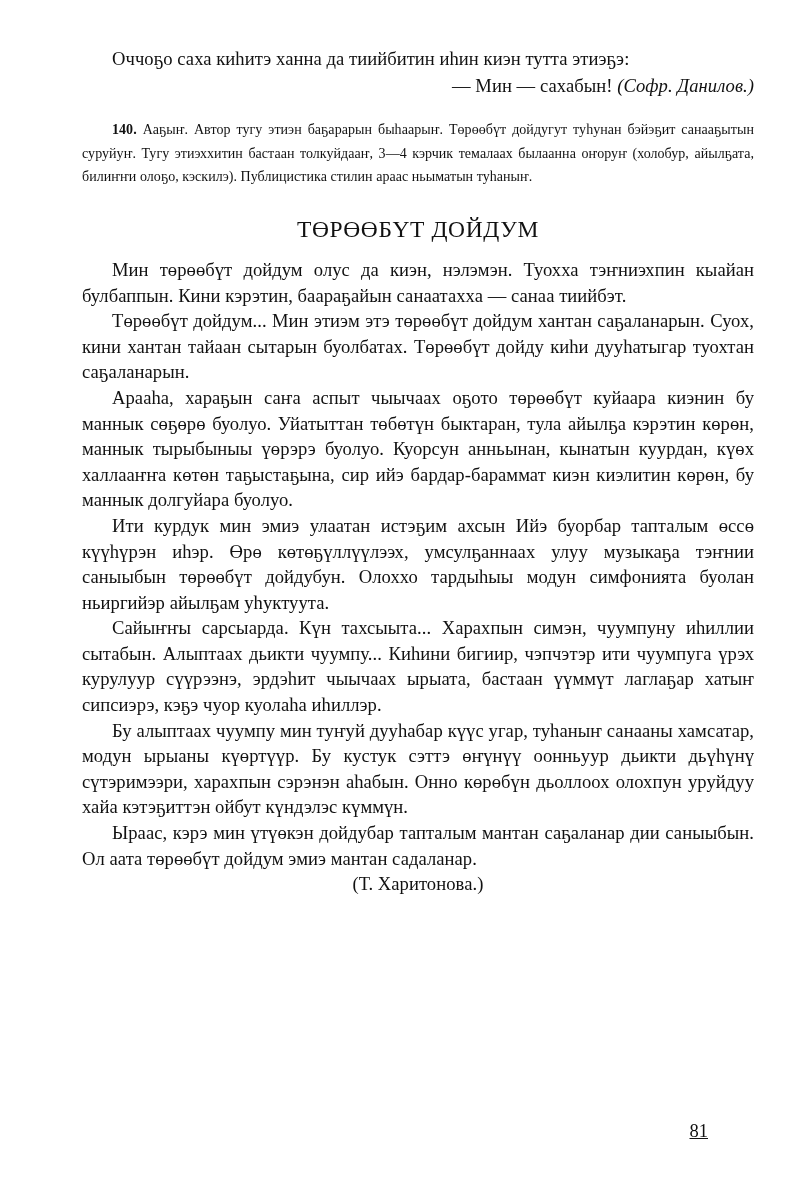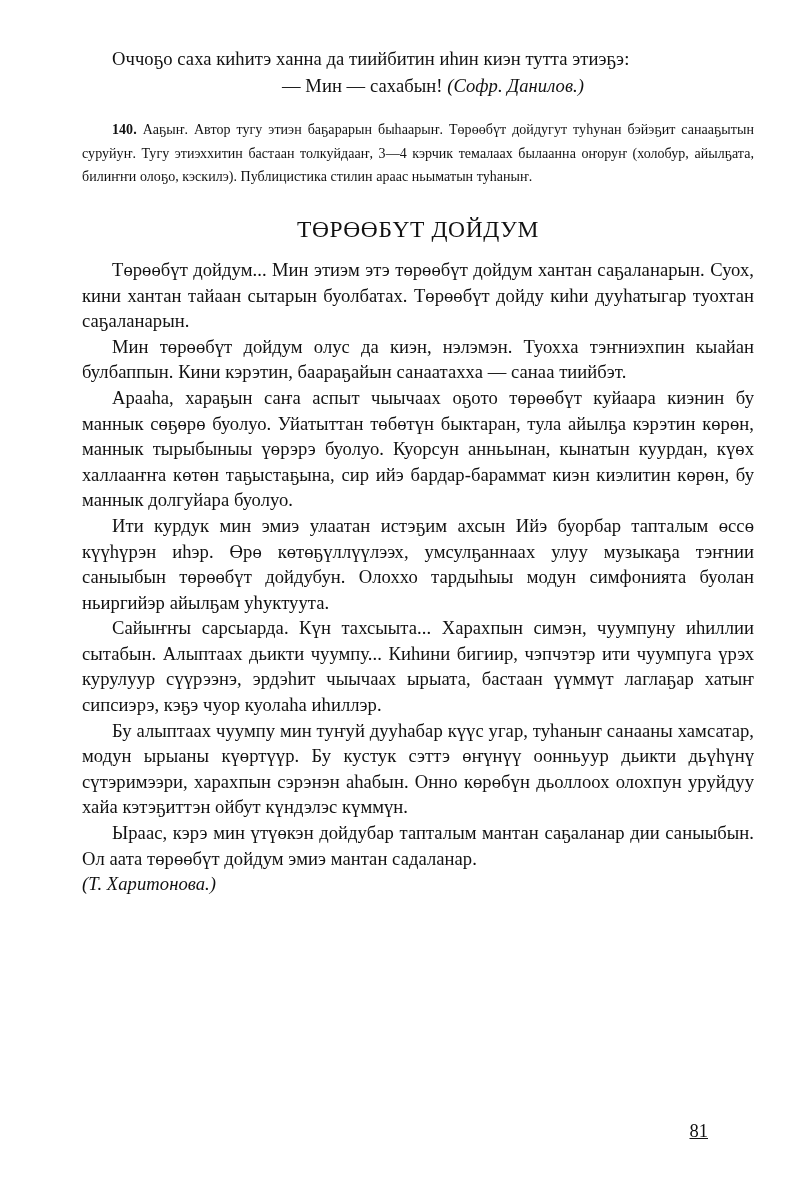--- a/index.html
+++ b/index.html
@@ -35,21 +35,21 @@
     text-justify: inter-word;
     hyphens: none;
     letter-spacing: 0.05px;
   }
   .indent {
     text-indent: 30px;
   }
   .dialogue {
     text-indent: 30px;
     margin-top: 1px;
-    text-align: center;
+    text-align: right;
   }
   .dialogue i {
     font-style: italic;
   }
   .exercise {
     margin-top: 20px;
     text-indent: 30px;
     font-size: 14px;
     line-height: 23.6px;
     text-align: justify;
@@ -63,22 +63,21 @@
     text-align: center;
     margin: 27px 0 14px 0;
     letter-spacing: 0.6px;
     font-family: "Liberation Serif", "DejaVu Serif", serif;
   }
   .body-para {
     margin-top: 0;
   }
   .author {
     text-indent: 0;
-    font-style: italic;
-    text-align: left;
+    text-align: center;
     margin-top: 0;
   }
   .pagenum {
     position: absolute;
     right: 48px;
     bottom: 36px;
     font-size: 18.5px;
     line-height: 20px;
     text-decoration: underline;
   }
@@ -96,22 +95,22 @@
       <i>(Софр. Данилов.)</i>
     </p>
 
     <p class="exercise">
       <span class="num">140.</span>
       <span>Ааҕыҥ. Автор тугу этиэн баҕарарын быһаарыҥ. Төрөөбүт дойдугут туһунан бэйэҕит санааҕытын суруйуҥ. Тугу этиэххитин бастаан толкуйдааҥ, 3—4 кэрчик темалаах былаанна оҥоруҥ (холобур, айылҕата, билиҥҥи олоҕо, кэскилэ). Публицистика стилин араас ньыматын туһаныҥ.</span>
     </p>
 
     <h1 class="title">ТӨРӨӨБҮТ ДОЙДУМ</h1>
 
+    <p class="indent body-para">Мин төрөөбүт дойдум олус да киэн, нэлэмэн. Туохха тэҥниэхпин кыайан булбаппын. Кини кэрэтин, баараҕайын санаатахха — санаа тиийбэт.</p>
     <p class="indent body-para">Төрөөбүт дойдум... Мин этиэм этэ төрөөбүт дойдум хантан саҕаланарын. Суох, кини хантан тайаан сытарын буолбатах. Төрөөбүт дойду киһи дууһатыгар туохтан саҕаланарын.</p>
-    <p class="indent body-para">Мин төрөөбүт дойдум олус да киэн, нэлэмэн. Туохха тэҥниэхпин кыайан булбаппын. Кини кэрэтин, баараҕайын санаатахха — санаа тиийбэт.</p>
     <p class="indent body-para">Арааһа, хараҕын саҥа аспыт чыычаах оҕото төрөөбүт куйаара киэнин бу маннык сөҕөрө буолуо. Уйатыттан төбөтүн быктаран, тула айылҕа кэрэтин көрөн, маннык тырыбыныы үөрэрэ буолуо. Куорсун анньынан, кынатын куурдан, күөх халлааҥҥа көтөн таҕыстаҕына, сир ийэ бардар-бараммат киэн киэлитин көрөн, бу маннык долгуйара буолуо.</p>
     <p class="indent body-para">Ити курдук мин эмиэ улаатан истэҕим ахсын Ийэ буорбар тапталым өссө күүһүрэн иһэр. Өрө көтөҕүллүүлээх, умсулҕаннаах улуу музыкаҕа тэҥнии саныыбын төрөөбүт дойдубун. Олоххо тардыһыы модун симфонията буолан ньиргийэр айылҕам уһуктуута.</p>
     <p class="indent body-para">Сайыҥҥы сарсыарда. Күн тахсыыта... Харахпын симэн, чуумпуну иһиллии сытабын. Алыптаах дьикти чуумпу... Киһини бигиир, чэпчэтэр ити чуумпуга үрэх курулуур сүүрээнэ, эрдэһит чыычаах ырыата, бастаан үүммүт лаглаҕар хатыҥ сипсиэрэ, кэҕэ чуор куолаһа иһиллэр.</p>
     <p class="indent body-para">Бу алыптаах чуумпу мин туҥуй дууһабар күүс угар, туһаныҥ санааны хамсатар, модун ырыаны күөртүүр. Бу кустук сэттэ өҥүнүү оонньуур дьикти дьүһүнү сүтэримээри, харахпын сэрэнэн аһабын. Онно көрөбүн дьоллоох олохпун уруйдуу хайа кэтэҕиттэн ойбут күндэлэс күммүн.</p>
     <p class="indent body-para">Ыраас, кэрэ мин үтүөкэн дойдубар тапталым мантан саҕаланар дии саныыбын. Ол аата төрөөбүт дойдум эмиэ мантан садаланар.</p>
 
     <p class="author">(Т. Харитонова.)</p>
 
   </div>
 

